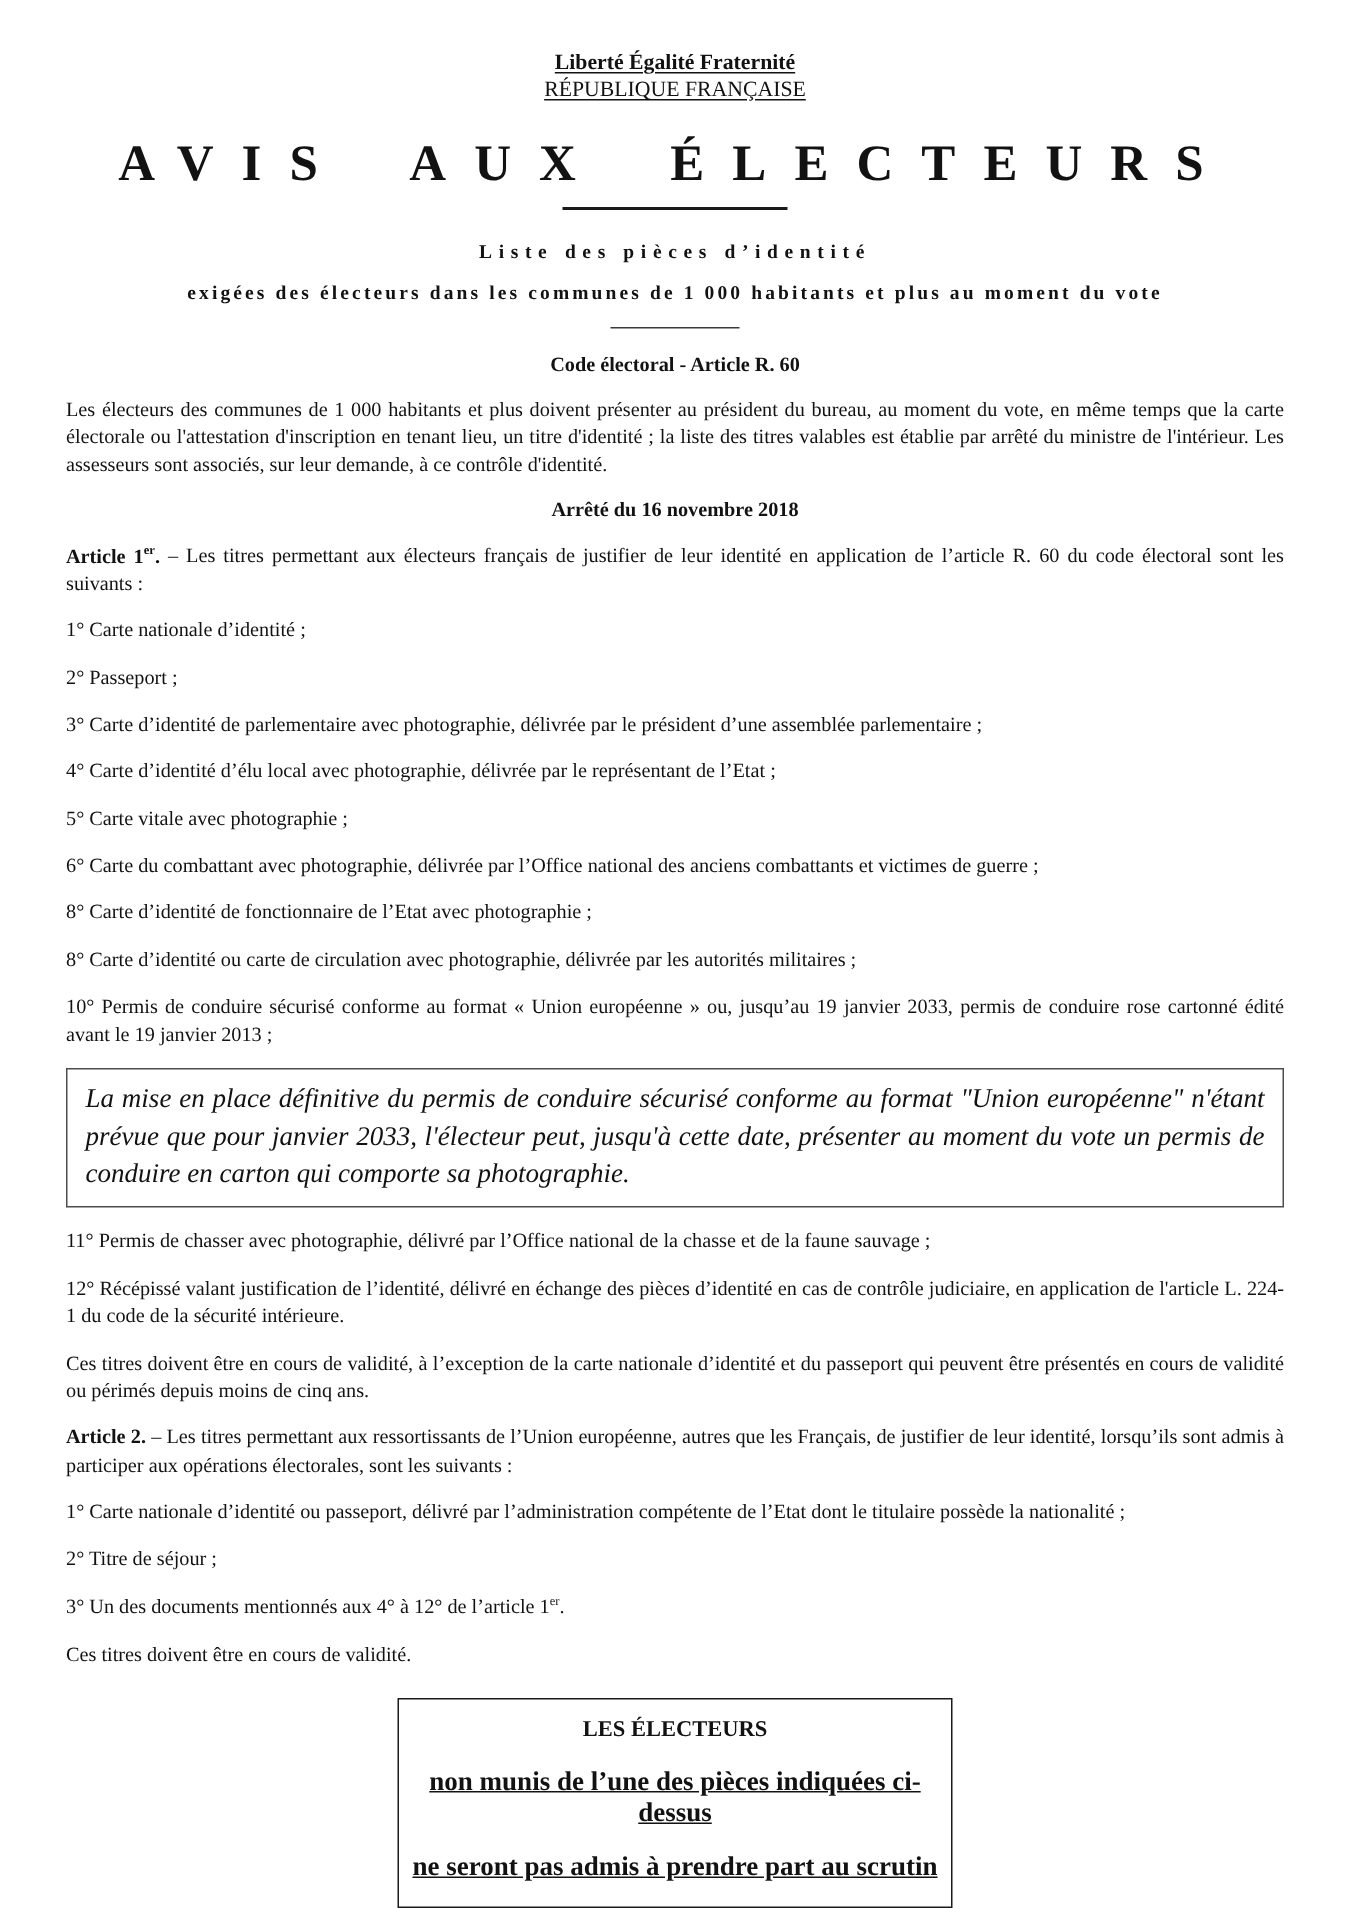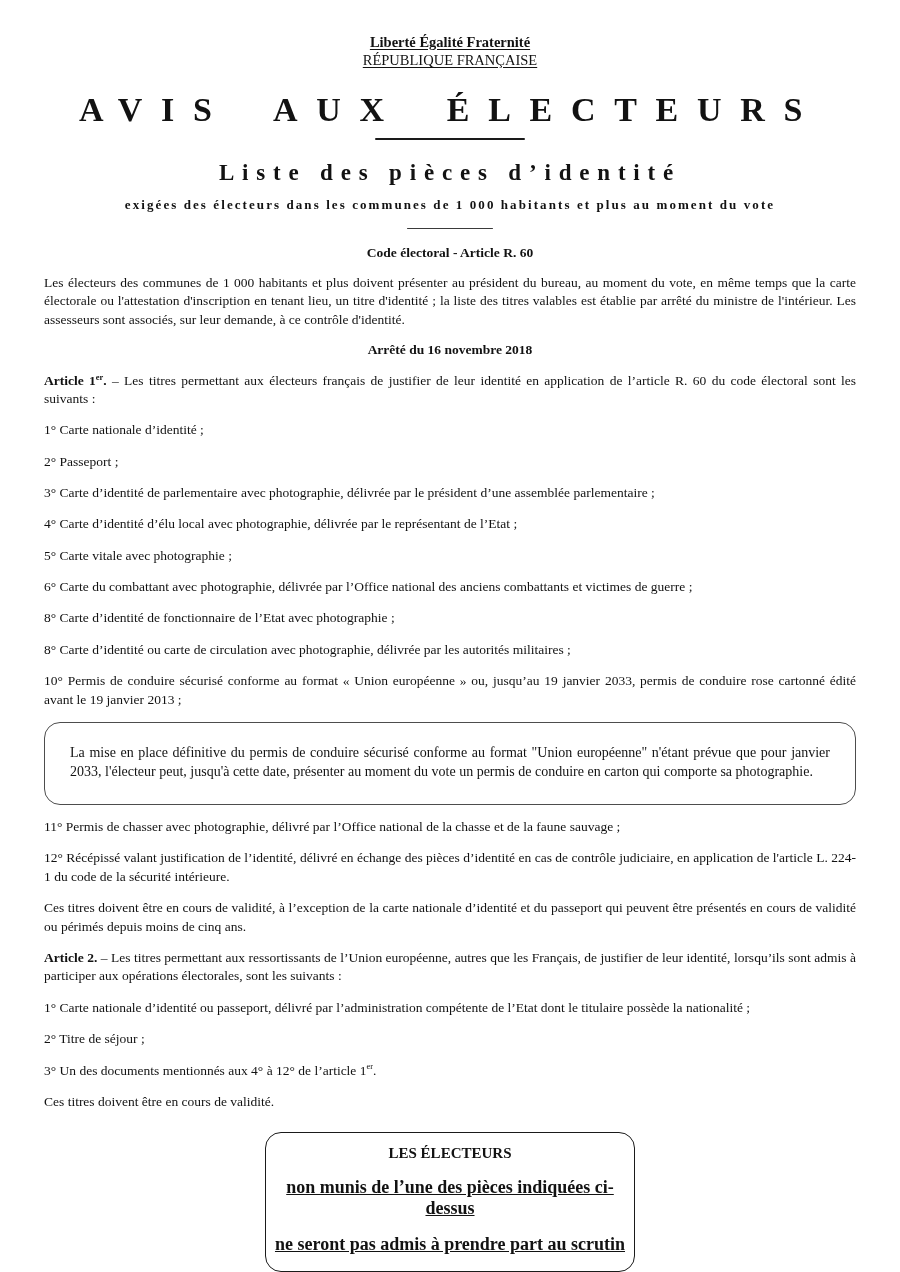--- a/index.html
+++ b/index.html
@@ -1,39 +1,39 @@
 <!DOCTYPE html>
 <html><head>
 <meta charset="utf-8">
 <style>
-  * { margin:0; padding:0; box-sizing:border-box;border-radius:16px; }
+  * { margin:0; padding:0; box-sizing:border-box; }
   html,body { background:#ffffff; }
   .page {
     width:900px; height:1272px; overflow:hidden;
     padding:34px 44px 30px;
     background:#ffffff;
     font-family:"Liberation Serif","DejaVu Serif",serif;
     font-size:13.5px; color:#121212;
   }
   .center { text-align:center; }
   .motto { font-weight:700; font-size:14.5px; text-decoration:underline; text-underline-offset:2px; }
   .republic { font-size:14.5px; margin-top:1px; text-decoration:underline; text-underline-offset:2px; }
   .doc-title { font-size:34px; font-weight:700; letter-spacing:0.55em; word-spacing:0.5em; margin-top:22px; white-space:nowrap; text-align:center; }
   .title-rule { width:150px; border-top:2px solid #1a1a1a; margin:9px auto 0; }
-  .subtitle { font-size:23px; font-weight:700; letter-spacing:0.34em; margin-top:20px; text-align:center; }
+  .subtitle { font-size:13px; font-weight:700; letter-spacing:0.34em; margin-top:20px; text-align:center; }
   .subtitle-detail { font-size:13px; font-weight:700; letter-spacing:0.16em; margin-top:11px; text-align:center; }
   .small-rule { width:86px; border-top:1px solid #3a3a3a; margin:15px auto 0; }
   .code-heading { font-weight:700; margin-top:16px; font-size:13.5px; text-align:center; }
   .arrete-heading { font-weight:700; margin-top:13px; font-size:13.5px; text-align:center; }
   .para { margin-top:13px; line-height:1.36; }
   .just { text-align:justify; }
   strong { font-weight:700; }
   sup.sup { font-size:0.62em; vertical-align:super; }
   .note-box { border:1px solid #4d4d4d; margin-top:13px; padding:3px 8px 5px; }
-  .note-box p { font-size:14px; line-height:1.4; text-align:justify; margin:17px; }
+  .note-box p { font-style:italic; font-size:18px; line-height:1.4; text-align:justify; margin:4px; }
   .warning-box { width:370px; border:1px solid #1a1a1a; margin:20px auto 0; text-align:center; padding:12px 8px 16px; }
   .warning-title { font-weight:700; font-size:15px; }
   .warning-line { font-weight:700; font-size:18px; margin-top:15px;text-decoration:underline; }
 </style>
 </head>
 <body>
 
 <div class="page">
 
   <div class="center">

